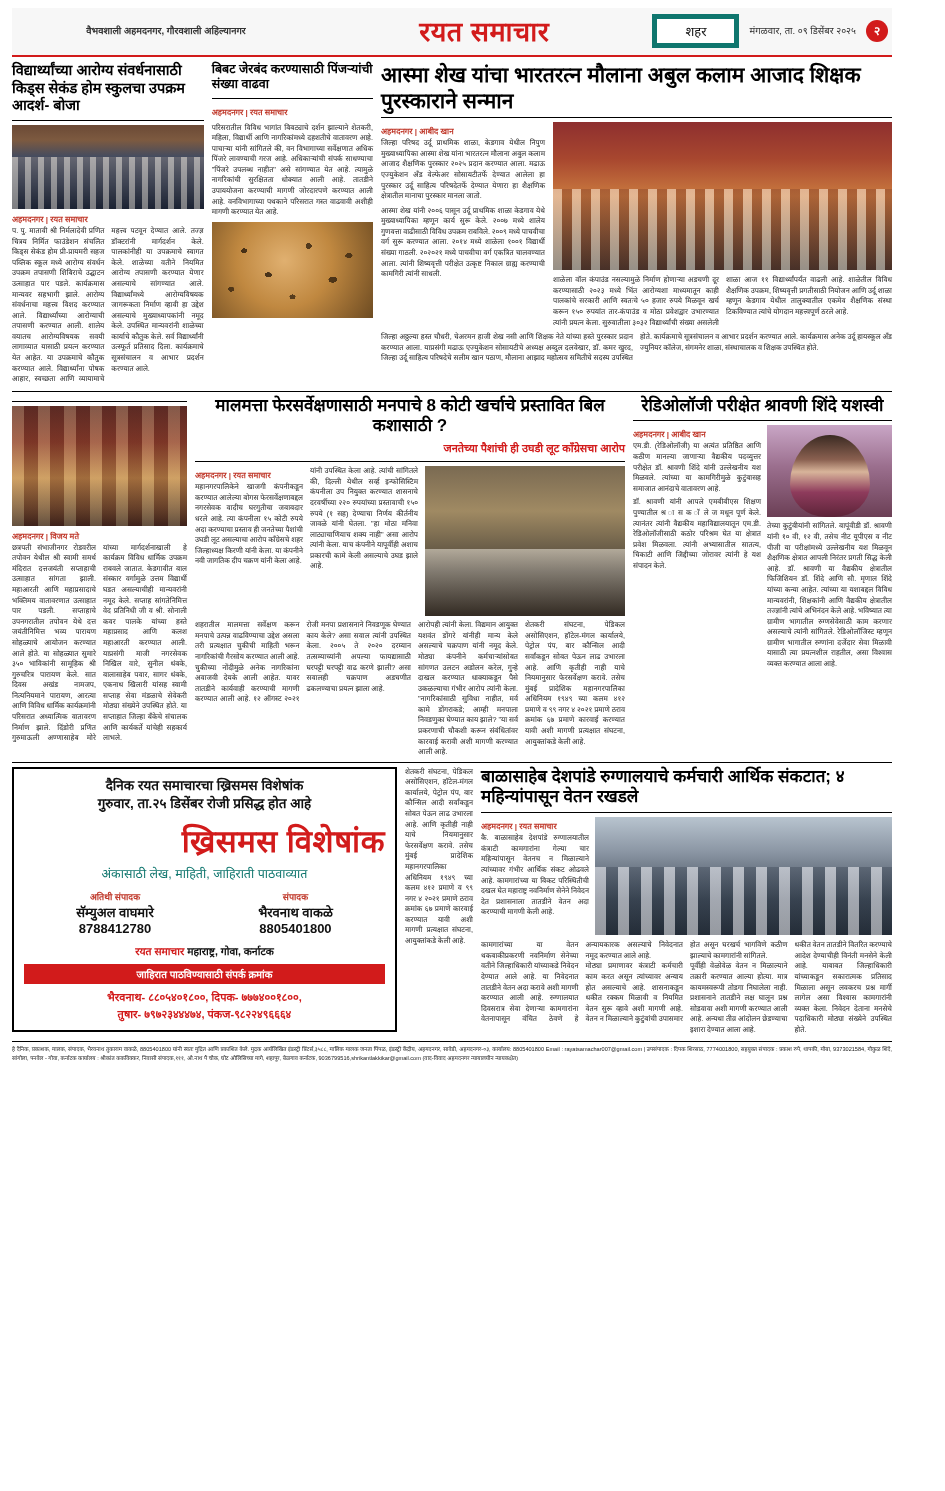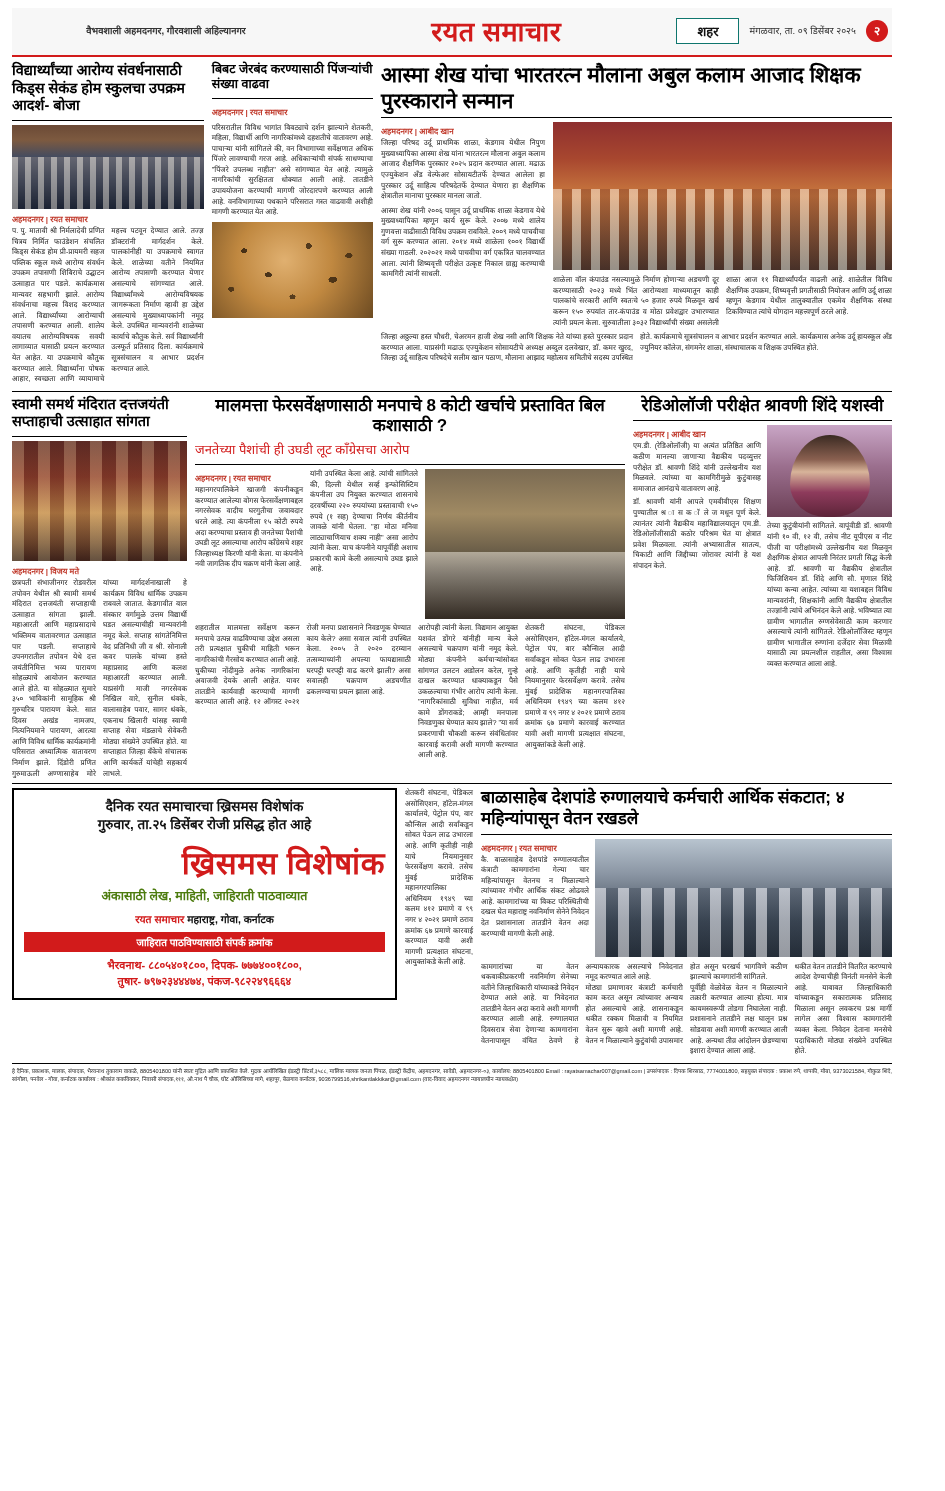--- a/index.html
+++ b/index.html
@@ -17,21 +17,21 @@
   
   .masthead {
     display:flex; align-items:center; justify-content:space-between;
     border-bottom: 2px solid #d21b1b;
     padding: 4px 4px 6px 4px;
     background: #f7f7f7;
   }
   .mh-left { font-size: 9.5px; font-weight:bold; color:#333; width: 300px; text-align:center; }
   .mh-title { font-size: 27px; font-weight:bold; color:#d21b1b; letter-spacing:0.5px; }
   .mh-right { display:flex; align-items:center; gap:10px; }
-  .mh-city { border:1px solid #0f766e; background:#fff; padding:3px 20px; font-size:13px; font-weight:bold; }
+  .mh-city { border:5px solid #0f766e; background:#fff; padding:3px 28px; font-size:13px; font-weight:normal; }
   .mh-date { font-size:9.5px; color:#333; }
   .mh-pageno {
     width:22px; height:22px; border-radius:50%; background:#d21b1b; color:#fff;
     font-size:12px; font-weight:bold; display:flex; align-items:center; justify-content:center;
   }
 
   
   .row { display:flex; gap:8px; }
   .col { display:flex; flex-direction:column; }
 
@@ -99,32 +99,32 @@
   .hosp-photo { background: linear-gradient(180deg,#b8c4cf 0%,#8a95a3 30%,#3f4a57 70%,#222a33 100%); }
   .hosp-photo::after {
     content:""; position:absolute; left:0; right:0; bottom:0; height:58%;
     background: repeating-linear-gradient(90deg, rgba(245,245,250,.55) 0 11px, rgba(40,50,65,.3) 11px 23px);
   }
 
   
   .adbox { border:2px solid #000; padding:8px 10px; text-align:center; background:#fff; }
   .ad-l1 { font-size:13.5px; font-weight:bold; line-height:1.35; }
   .ad-big { font-size:31px; font-weight:bold; color:#d21b1b; margin:6px 0 4px 0; letter-spacing:0.5px;text-align:right;}
-  .ad-sub { font-size:12.5px; font-weight:bold; color:#4d7c0f; margin-bottom:8px;}
+  .ad-sub { font-size:12.5px; font-weight:normal; color:#0f766e; margin-bottom:8px;}
   .ad-two { display:flex; justify-content:space-around; margin-top:4px; }
   .ad-role { font-size:9px; font-weight:bold; color:#c0392b; }
   .ad-name { font-size:13px; font-weight:bold; }
   .ad-phone { font-size:13px; font-weight:bold; }
   .ad-foot { font-size:10.5px; font-weight:bold; margin-top:8px; }
   .ad-foot .rs { color:#d21b1b; }
   .ad-bar { background:#d21b1b; color:#fff; font-size:10px; font-weight:bold; padding:3px 0; margin-top:6px; }
   .ad-nums { font-size:11px; font-weight:bold; color:#d21b1b; line-height:1.5; margin-top:5px; }
 
   
-  .subhead-red { color:#d21b1b; font-size:13px; font-weight:normal; text-align:left; margin:3px 0 2px 0; }
+  .subhead-red { color:#d21b1b; font-size:11px; font-weight:bold; text-align:right; margin:3px 0 2px 0; }
 
   .sec-divider { border-top:1px solid #000; margin:5px 0 4px 0; }
 
   .footer {
     border-top:1px solid #000; margin-top:6px; padding-top:3px;
     font-size:5.6px; line-height:1.5; text-align:justify; color:#222;
   }
 </style>
 </head>
 <body>
@@ -181,21 +181,20 @@
         <div class="body-text">जिल्हा अठ्ठल्या हस्त चौधरी, चेअरमन हाजी शेख नसी आणि शिक्षक नेते यांच्या हस्ते पुरस्कार प्रदान करण्यात आला. याप्रसंगी मढाऊ एज्युकेशन सोसायटीचे अध्यक्ष अब्दुल दलवेखार, डॉ. कमर खुरद, जिल्हा उर्दू साहित्य परिषदेचे सलीम खान पठाण, मौलाना आझाद महोत्सव समितीचे सदस्य उपस्थित होते. कार्यक्रमाचे सूत्रसंचालन व आभार प्रदर्शन करण्यात आले. कार्यक्रमास अनेक उर्दू हायस्कूल अँड ज्युनियर कॉलेज, संगमनेर शाळा, संस्थाचालक व शिक्षक उपस्थित होते.</div>
       </div>
     </div>
   </div>
 
   <div class="hr-thin" style="margin-top:6px;"></div>
 
   <div class="row">
 
     <div class="col" style="width:214px;">
-      <div class="hl hl-md">स्वामी समर्थ मंदिरात दत्तजयंती सप्ताहाची उत्साहात सांगता</div>
       <div class="sec-divider"></div>
       <div class="photo temple-photo" style="height:120px;"></div>
       <div class="byline" style="margin-top:4px;">अहमदनगर | विजय मते</div>
       <div class="cols2">
         <div class="body-text">छत्रपती संभाजीनगर रोडवरील तपोवन येथील श्री स्वामी समर्थ मंदिरात दत्तजयंती सप्ताहाची उत्साहात सांगता झाली. महाआरती आणि महाप्रसादाचे भक्तिमय वातावरणात उत्साहात पार पडली. सप्ताहाचे उपनगरातील तपोवन येथे दत्त जयंतीनिमित्त भव्य पारायण सोहळ्याचे आयोजन करण्यात आले होते. या सोहळ्यात सुमारे ३५० भाविकांनी सामूहिक श्री गुरुचरित्र पारायण केले. सात दिवस अखंड नामजप, नित्यनियमाने पारायण, आरत्या आणि विविध धार्मिक कार्यक्रमांनी परिसरात अध्यात्मिक वातावरण निर्माण झाले. दिंडोरी प्रणित गुरुमाऊली अण्णासाहेब मोरे यांच्या मार्गदर्शनाखाली हे कार्यक्रम विविध धार्मिक उपक्रम राबवले जातात. केडगावीत बाल संस्कार वर्गामुळे उत्तम विद्यार्थी घडत असल्याचीही मान्यवरांनी नमूद केले. सप्ताह सांगतेनिमित्त वेद प्रतिनिधी जी व श्री. सोनाली कवर पालके यांच्या हस्ते महाप्रसाद आणि कलश महाआरती करण्यात आली. याप्रसंगी माजी नगरसेवक निखिल वारे, सुनील थंबके, बालासाहेब पवार, सागर थंबके, एकनाथ खिलारी यांसह स्वामी सप्ताह सेवा मंडळाचे सेवेकरी मोठ्या संख्येने उपस्थित होते. या सप्ताहात जिल्हा बँकेचे संचालक आणि कार्यकर्ते यांचेही सहकार्य लाभले.</div>
       </div>
     </div>
 
     <div class="col" style="width:430px;">
       <div class="hl hl-lg" style="text-align:center;">मालमत्ता फेरसर्वेक्षणासाठी मनपाचे 8 कोटी खर्चाचे प्रस्तावित बिल कशासाठी ?</div>
@@ -248,20 +247,32 @@
   <div class="hr-thin" style="margin-top:4px;"></div>
 
   <div class="row">
 
     <div class="col" style="width:430px;">
       <div class="adbox">
         <div class="ad-l1">दैनिक रयत समाचारचा ख्रिसमस विशेषांक</div>
         <div class="ad-l1">गुरुवार, ता.२५ डिसेंबर रोजी प्रसिद्ध होत आहे</div>
         <div class="ad-big">ख्रिसमस विशेषांक</div>
         <div class="ad-sub">अंकासाठी लेख, माहिती, जाहिराती पाठवाव्यात</div>
+        <div class="ad-two">
+          <div>
+            <div class="ad-role">अतिथी संपादक</div>
+            <div class="ad-name">सॅम्युअल वाघमारे</div>
+            <div class="ad-phone">8788412780</div>
+          </div>
+          <div>
+            <div class="ad-role">संपादक</div>
+            <div class="ad-name">भैरवनाथ वाकळे</div>
+            <div class="ad-phone">8805401800</div>
+          </div>
+        </div>
         <div class="ad-foot">
           <span class="rs">रयत समाचार</span>
           <span>महाराष्ट्र, गोवा, कर्नाटक</span>
         </div>
         <div class="ad-bar">जाहिरात पाठविण्यासाठी संपर्क क्रमांक</div>
         <div class="ad-nums">भैरवनाथ- ८८०५४०१८००,  दिपक- ७७७४००१८००,</div>
         <div class="ad-nums" style="margin-top:0;">तुषार- ७९७२३४४४७४, पंकज-९८२२४९६६६४</div>
       </div>
     </div>
 

